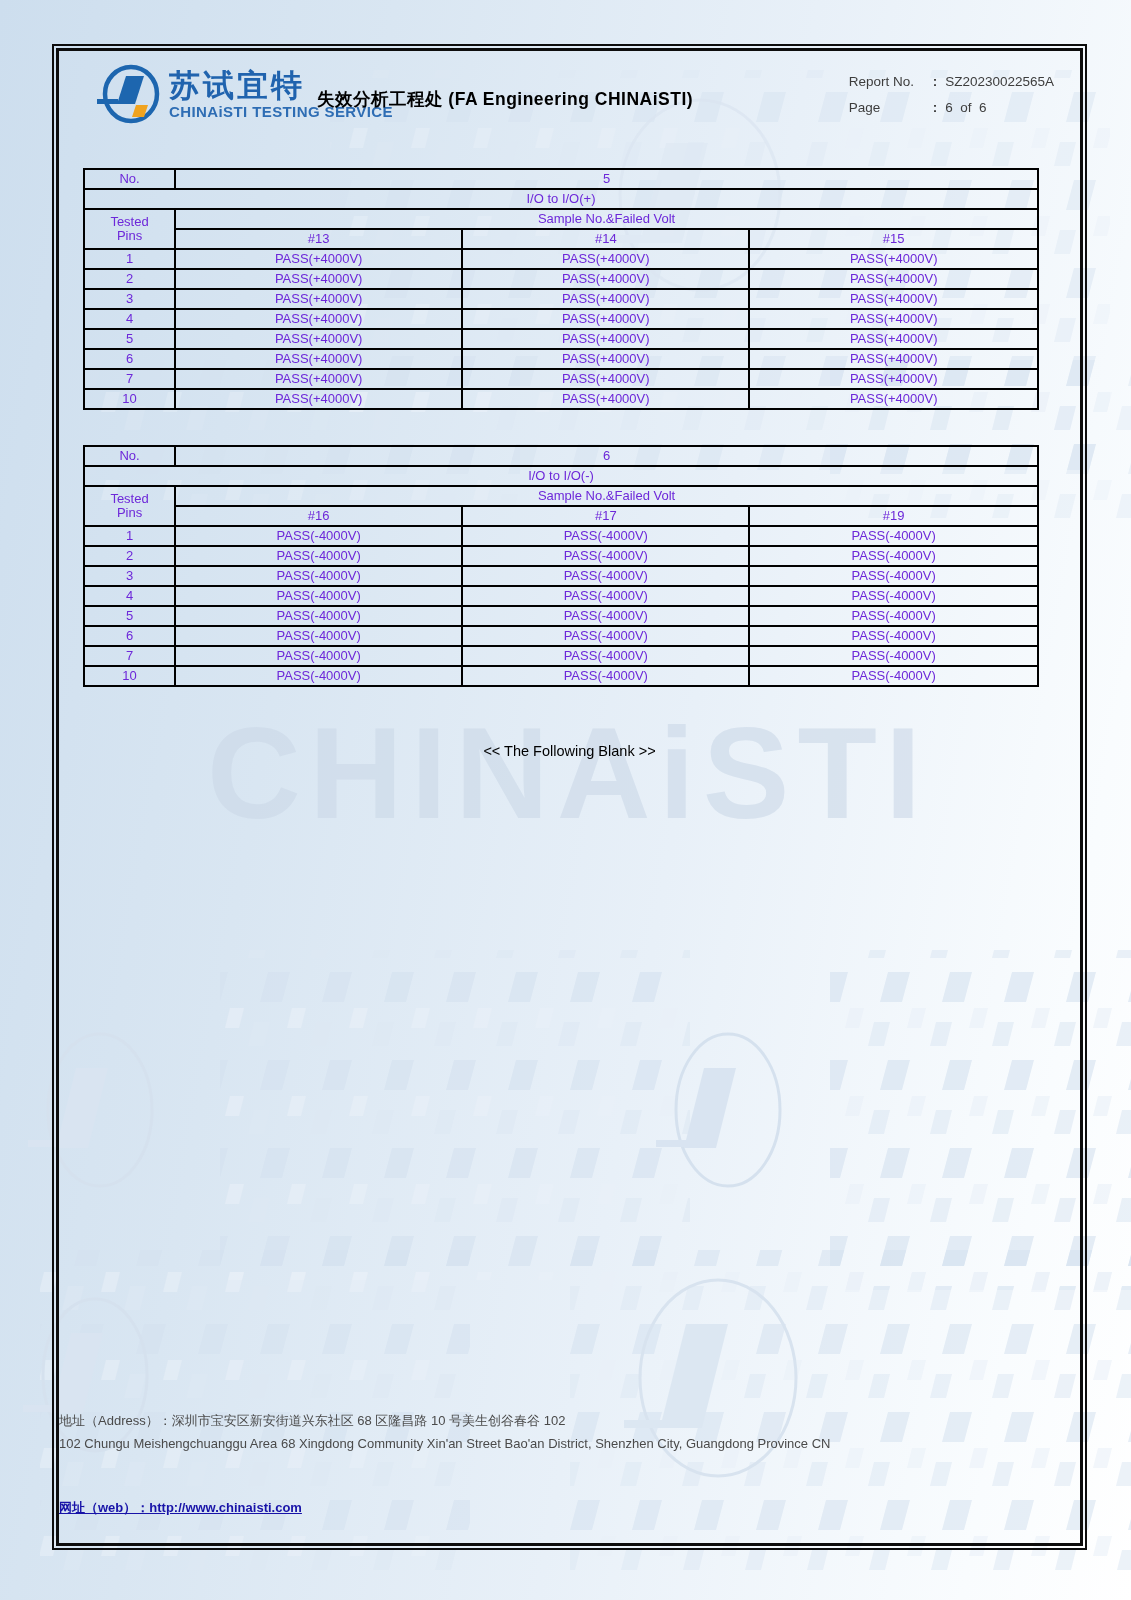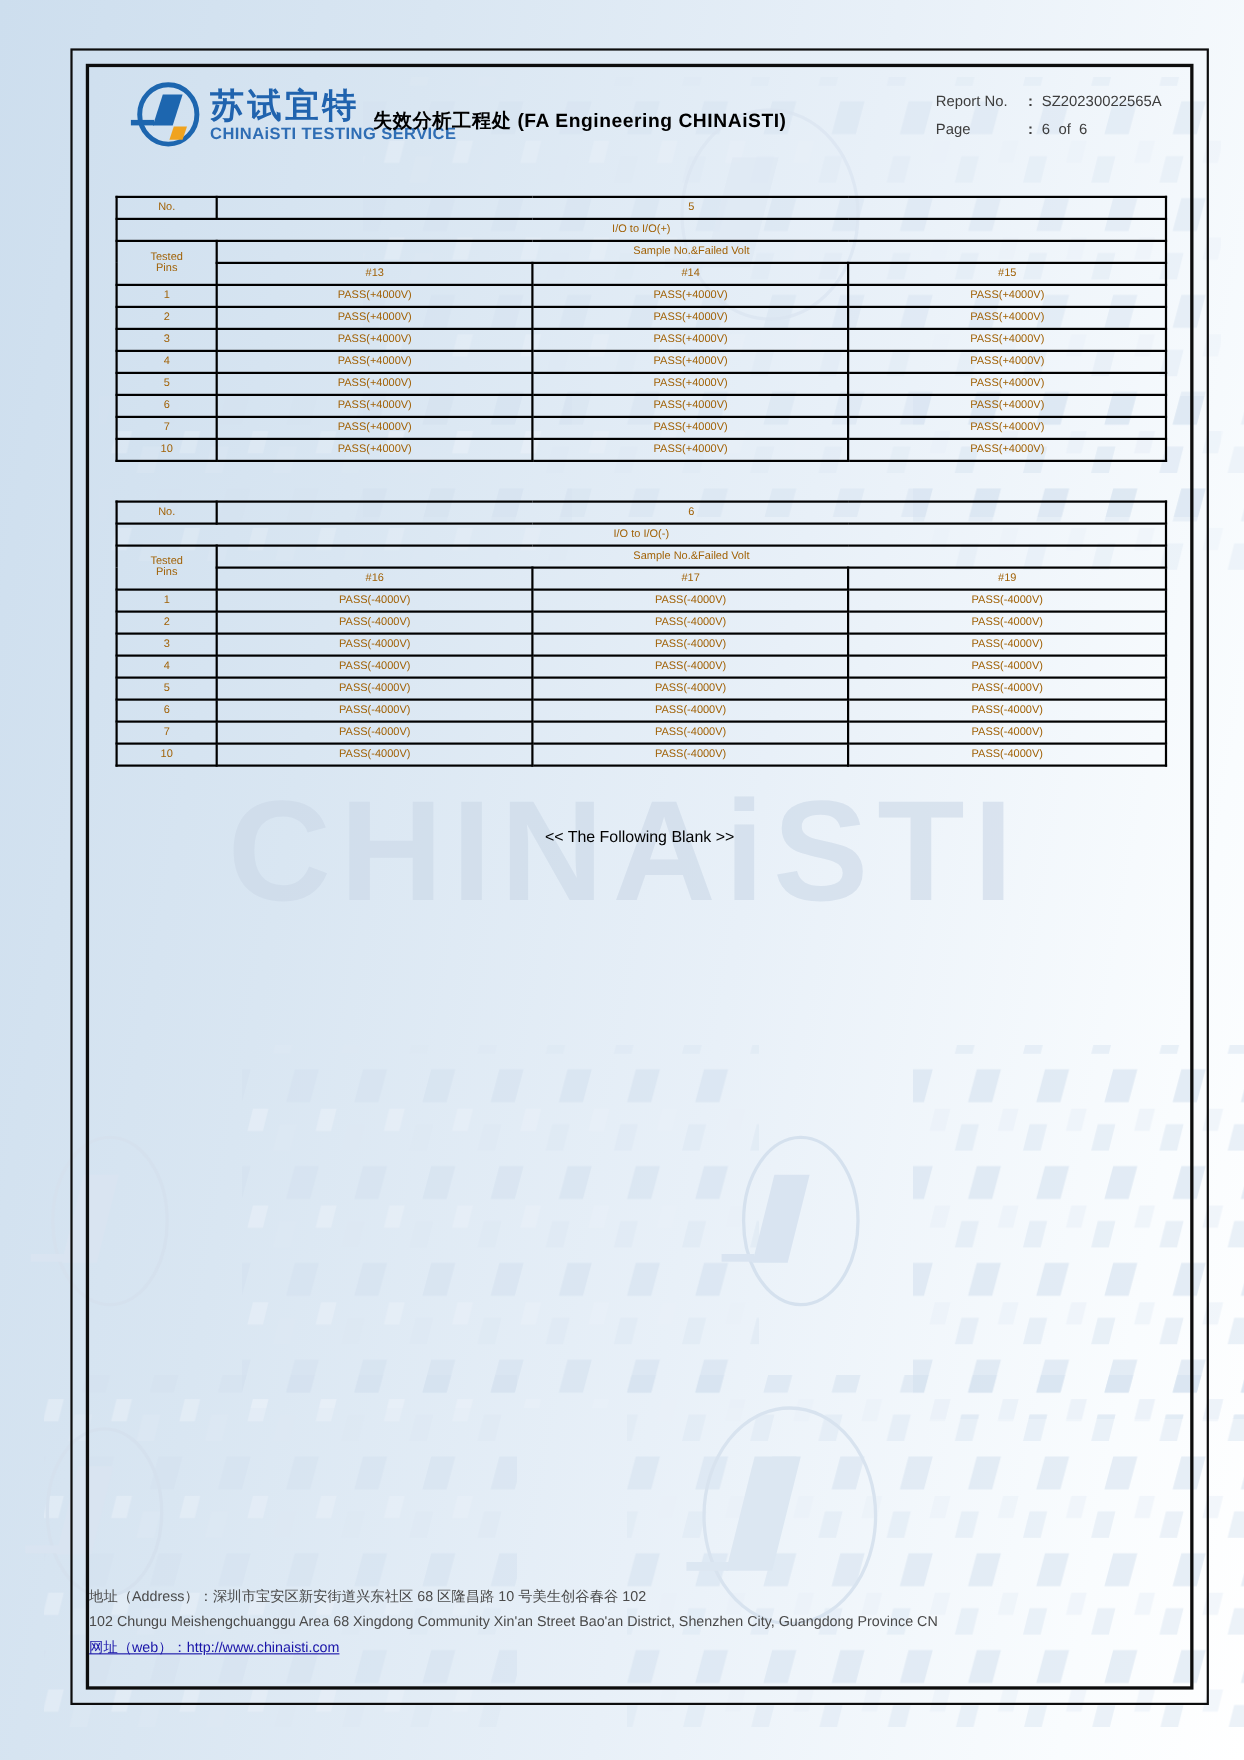--- a/index.html
+++ b/index.html
@@ -4,55 +4,55 @@
 <style>
   html,body{margin:0;padding:0;}
   body{
     width:1131px;height:1600px;position:relative;overflow:hidden;
     font-family:"Liberation Sans","DejaVu Sans",sans-serif;
     background:linear-gradient(100deg,#cddeee 0%,#d9e6f2 28%,#e8f0f8 58%,#f9fcfe 88%,#ffffff 100%);
   }
   .page{position:absolute;inset:0;}
   svg.deco{position:absolute;left:0;top:0;pointer-events:none;}
   .frame-outer{
-    position:absolute;left:64px;top:44px;width:1035px;height:1506px;
-    border:2px solid #0d0d0d;box-sizing:border-box;padding:12px;
+    position:absolute;left:52px;top:44px;width:1035px;height:1506px;
+    border:2px solid #0d0d0d;box-sizing:border-box;padding:2px;
   }
   .frame-inner{
     width:100%;height:100%;border:3px solid #0d0d0d;box-sizing:border-box;position:relative;
   }
   
   .logo-wrap{position:absolute;left:36px;top:12px;display:flex;align-items:center;}
   .logo-text{margin-left:6px;}
   .logo-cn{font-size:31px;font-weight:bold;color:#2063ae;letter-spacing:3px;line-height:1.05;}
   .logo-en{font-size:15px;font-weight:bold;color:#2e6db4;letter-spacing:.4px;margin-top:1px;}
   .dept-title{position:absolute;left:258px;top:36px;font-size:17.5px;font-weight:bold;color:#000;letter-spacing:.5px;}
   .rpt{position:absolute;right:26px;top:18px;font-size:13.5px;color:#3d3d3d;}
   .rpt-row{display:flex;line-height:26px;align-items:flex-end;}
   .rpt-label{width:84px;}
   .rpt-colon{font-weight:bold;margin-right:8px;}
   .rpt-val{white-space:pre;}
   
   .tbl-wrap{position:absolute;left:24px;width:956px;}
   .tbl-wrap.t1{top:117px;}
   .tbl-wrap.t2{top:394px;}
-  table.rt{width:100%;border-collapse:collapse;table-layout:fixed;font-size:10px;color:#a16207;}
+  table.rt{width:100%;border-collapse:collapse;table-layout:fixed;font-size:13px;color:#6d28d9;}
   table.rt td,table.rt th{
     border:2px solid #000;height:18px;padding:0 2px;text-align:center;
     font-weight:normal;line-height:1.05;overflow:hidden;
   }
   .pins-label span{display:inline-block;width:50px;}
   
   .blank-note{position:absolute;left:0;right:0;top:666px;text-align:center;color:#000;}
   .blank-cn{font-size:16px;letter-spacing:1px;}
   .blank-en{font-size:14.5px;margin-top:26px;}
   
   .footer{position:absolute;left:0;right:0;bottom:24px;text-align:left;font-size:13px;color:#4a4a4a;}
   .footer div{line-height:23.5px;}
-  .footer .web{color:#1813a8;font-weight:normal;text-decoration:underline;}
+  .footer .web{color:#1813a8;font-weight:bold;text-decoration:underline;margin-top:40px;}
 </style>
 </head>
 <body>
 
 <div class="page">
 
   <svg class="deco" width="1131" height="1600" viewBox="0 0 1131 1600">
     <defs>
       <pattern id="bk" width="62" height="88" patternUnits="userSpaceOnUse">
         <path d="M20 4 l22 0 l-8 30 l-22 0 z" fill="#d4e1ef"></path>

